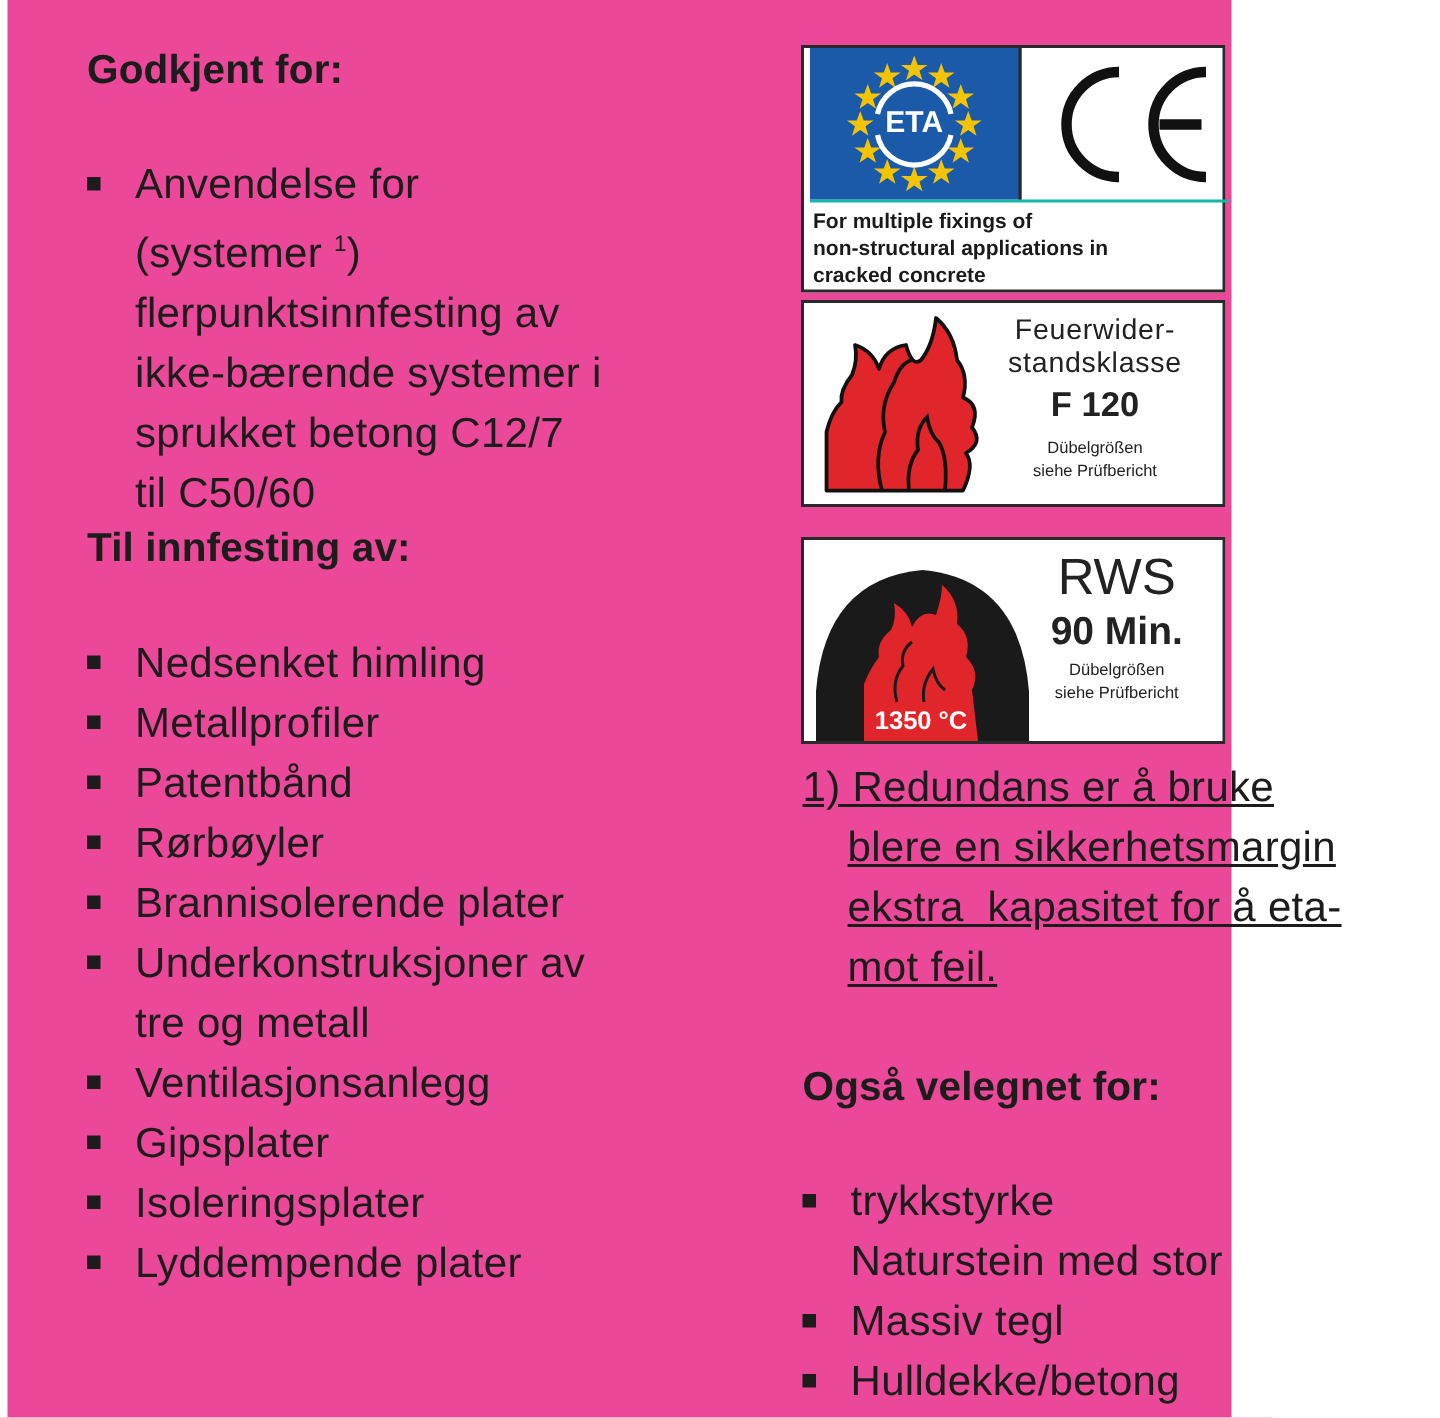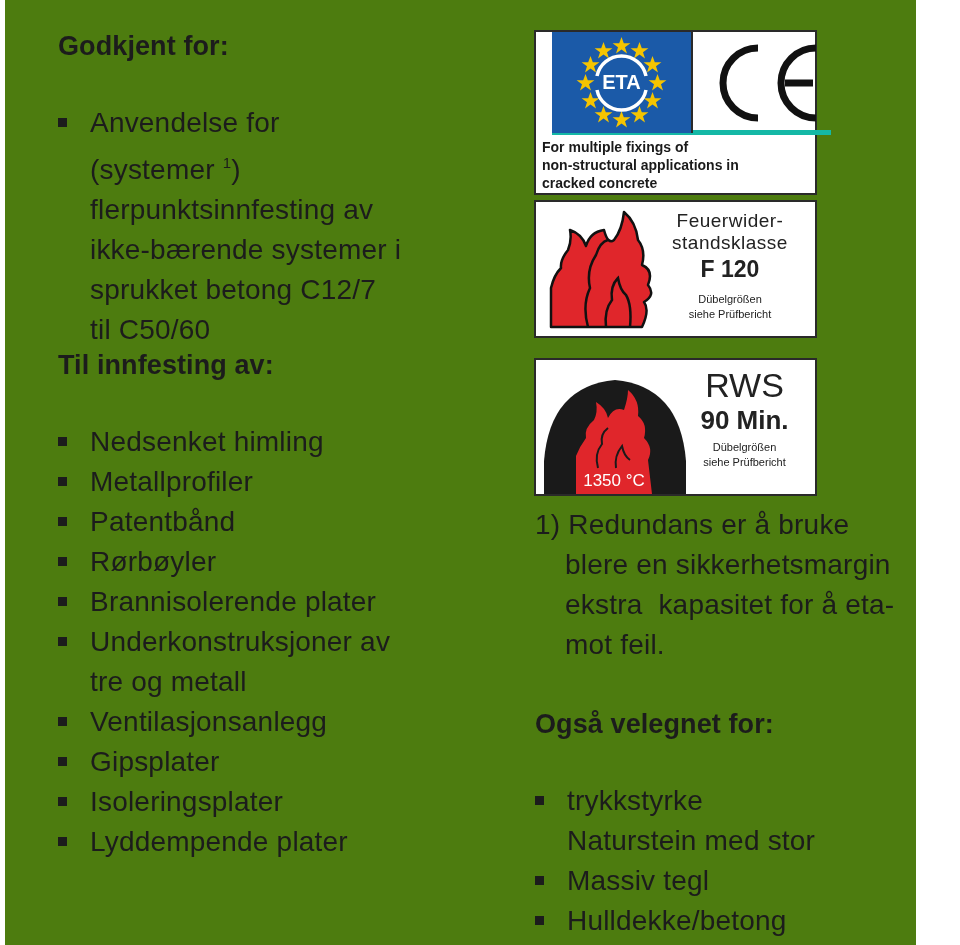--- a/index.html
+++ b/index.html
@@ -1,61 +1,61 @@
 <!DOCTYPE html>
 <html><head>
 <meta charset="utf-8">
 <style>
   * { margin: 0; padding: 0; box-sizing: border-box; }
   html, body { width: 960px; height: 945px; overflow: hidden; background: #ffffff; }
   body { font-family: "Liberation Sans", "DejaVu Sans", sans-serif; color: #1a1a1a; position: relative; }
-  .page { position: absolute; left: 5px; top: 0; width: 911px; height: 945px; background: #4d7c0f; }
+  .page { position: absolute; left: 5px; top: 0; width: 816px; height: 945px; background: #ec4899; }
 
   .heading { position: absolute; font-weight: bold; font-size: 27px; line-height: 40px; color: #1c1c1c; letter-spacing: 0.1px; }
   .list { position: absolute; list-style: none; margin-top: 37px; }
   .list li { position: relative; font-size: 28px; line-height: 40px; padding-left: 32px; color: #1c1c1c; letter-spacing: 0.2px; }
   .list li .bullet { position: absolute; left: 0; top: 15px; width: 9px; height: 9px; background: #1c1c1c; }
   .list li .wrap { display: block; }
 
   .para { font-size: 28px; line-height: 40px; color: #1c1c1c; letter-spacing: 0.2px; }
 
   
   #sec1-h { left: 53px; top: 26px; }
   #sec1-list { left: 53px; top: 66px; }
   #sec2-h { left: 53px; top: 345px; }
   #sec2-list { left: 53px; top: 385px; }
 
   
   #footnote { position: absolute; left: 530px; top: 505px; width: 420px; }
-  #footnote .line { display: block; padding-left: 30px; }
+  #footnote .line { display: block; padding-left: 30px; text-decoration: underline; }
   #footnote .line.first { padding-left: 0; }
 
   #sec3-h { left: 530px; top: 704px; }
   #sec3-list { left: 530px; top: 744px; }
 
   
   .badge { position: absolute; left: 529px; width: 283px; background: #ffffff; border: 2px solid #2a2a2a; }
   #badge-eta { top: 30px; height: 165px; }
-  #badge-eta .top { position: absolute; left: 16px; top: 0; width: 279px; height: 103px; border-bottom: 5px solid #14b8a6; }
+  #badge-eta .top { position: absolute; left: 4px; top: 0; width: 279px; height: 103px; border-bottom: 2px solid #14b8a6; }
   #badge-eta .eu { position: absolute; left: 0; top: 0; width: 141px; height: 101px; background: #1b5aa8; border-right: 2px solid #2a2a2a; }
   #badge-eta .ce { position: absolute; left: 143px; top: 0; width: 136px; height: 101px; }
   #badge-eta .caption { position: absolute; left: 6px; top: 106px; font-weight: bold; font-size: 14px; line-height: 18px; color: #1a1a1a; }
 
   #badge-fire { top: 200px; height: 138px; }
   #badge-fire .txt { position: absolute; right: 10px; top: 8px; width: 150px; text-align: center; }
   #badge-fire .t1 { font-size: 19px; line-height: 22px; letter-spacing: 0.5px; color: #222; }
   #badge-fire .t2 { font-size: 23px; line-height: 30px; font-weight: bold; color: #222; }
   #badge-fire .t3 { font-size: 11px; line-height: 15px; color: #222; margin-top: 8px; }
 
   #badge-rws { top: 358px; height: 138px; }
   #badge-rws .txt { position: absolute; right: 8px; top: 6px; width: 125px; text-align: center; }
   #badge-rws .r1 { font-size: 34px; line-height: 38px; font-weight: normal; color: #222; }
   #badge-rws .r2 { font-size: 26px; line-height: 32px; font-weight: bold; color: #222; }
   #badge-rws .r3 { font-size: 11px; line-height: 15px; color: #222; margin-top: 4px; }
-  #badge-rws .temp { position: absolute; left: 36px; top: 111px; width: 84px; text-align: center; color: #fff; font-weight: normal; font-size: 17px; line-height: 20px; }
+  #badge-rws .temp { position: absolute; left: 36px; top: 111px; width: 84px; text-align: center; color: #fff; font-weight: bold; font-size: 17px; line-height: 20px; }
   svg { display: block; }
 </style>
 </head>
 <body>
 
 <div class="page">
 
   <div class="heading" id="sec1-h">Godkjent for:</div>
   <ul class="list" id="sec1-list">
     <li>

